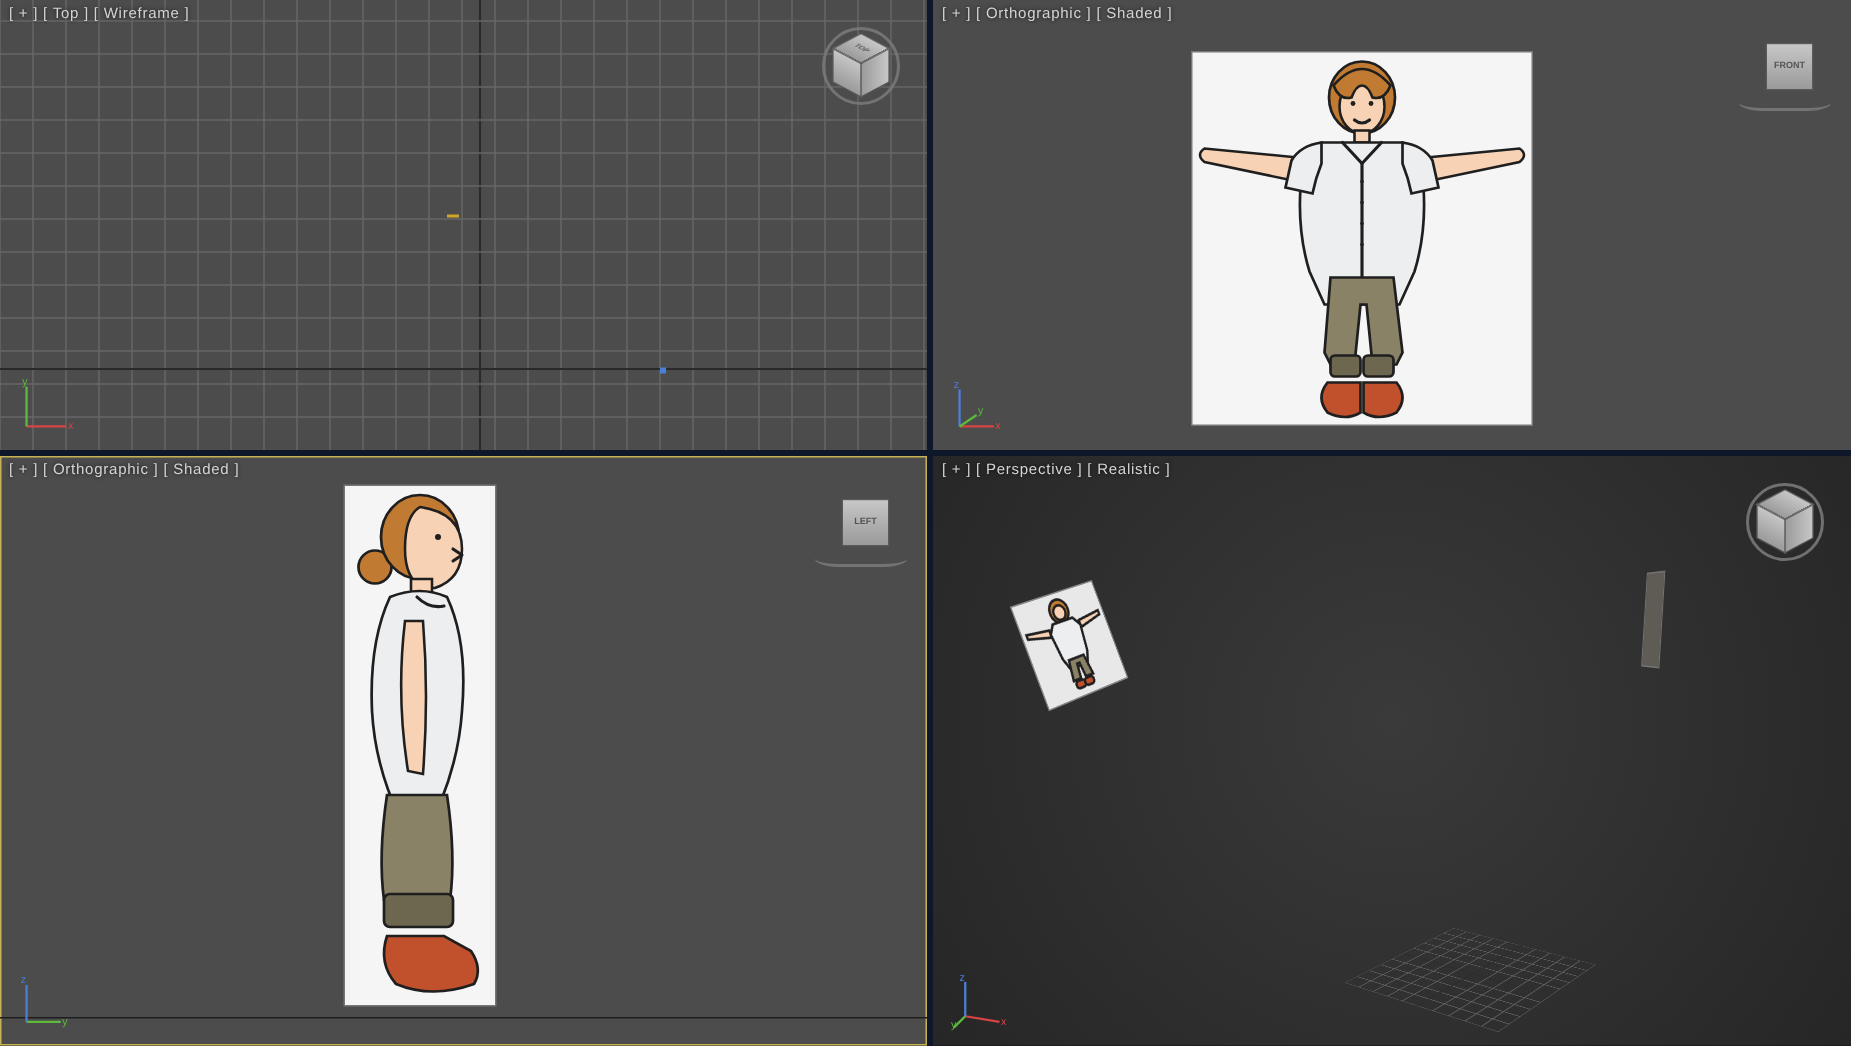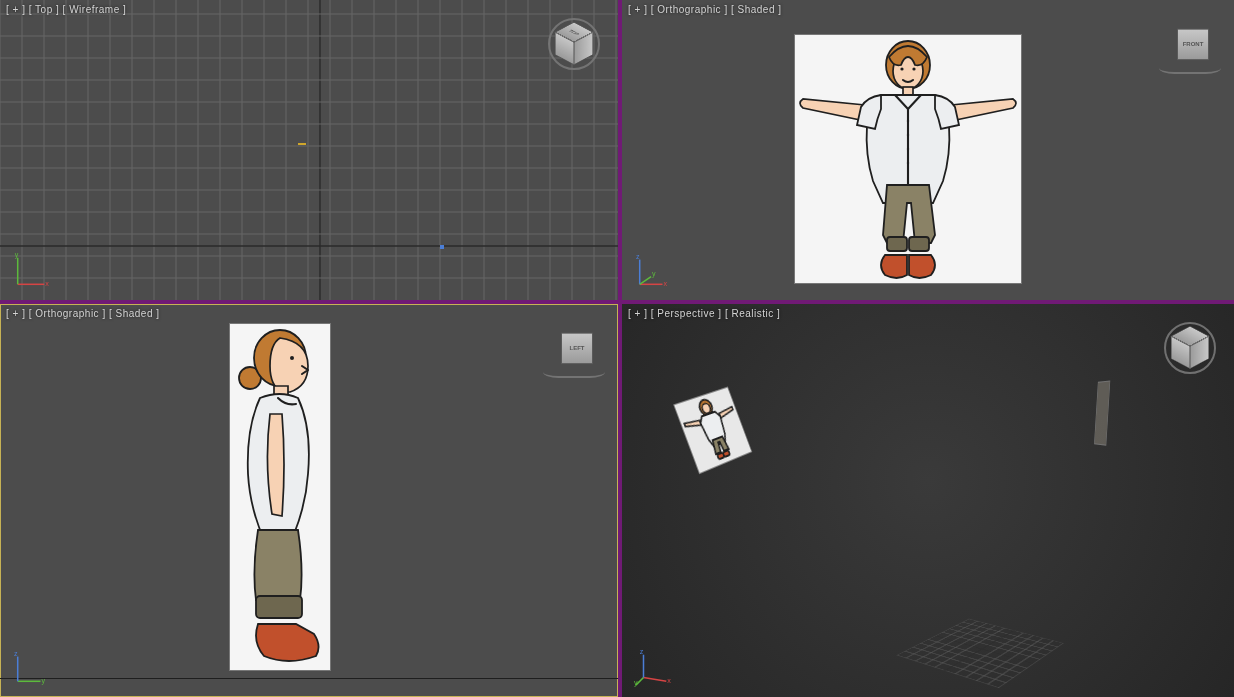--- a/index.html
+++ b/index.html
@@ -1,16 +1,16 @@
 <!DOCTYPE html>
 <html><head>
 <meta charset="utf-8">
 <style>
   html,body{margin:0;padding:0;width:1234px;height:697px;background:#0c0c0c;overflow:hidden;font-family:"Segoe UI",Arial,sans-serif;font-size:10px;color:#bfbfbf}
-  .vp-container{position:absolute;inset:0;display:grid;grid-template-columns:618px 1fr;grid-template-rows:300px 1fr;gap:4px;background:#701a75}
+  .vp-container{position:absolute;inset:0;display:grid;grid-template-columns:618px 1fr;grid-template-rows:300px 1fr;gap:4px;background:#0f172a}
   .viewport{position:relative;background:#4c4c4c;overflow:hidden}
   .viewport.dark{background:#303030}
   .viewport.active{outline:1px solid #c6b255;outline-offset:-1px}
   .vp-label{position:absolute;top:4px;left:6px;color:#d4d4d4;letter-spacing:.5px;user-select:none;z-index:20;text-shadow:0 0 3px rgba(0,0,0,.7)}
   .vp-label span{cursor:pointer}
   
   .viewcube{position:absolute;top:18px;right:18px;width:52px;height:52px;z-index:15}
   .viewcube .ring{position:absolute;inset:0;border:2px solid rgba(120,120,120,.9);border-radius:50%}
   .viewcube .cube{position:absolute;left:50%;top:50%;width:26px;height:26px;transform:translate(-50%,-55%) rotateX(58deg) rotateZ(45deg);transform-style:preserve-3d}
   .viewcube .face{position:absolute;width:26px;height:26px;background:linear-gradient(#c7c7c7,#9a9a9a);border:1px solid #5a5a5a;display:flex;align-items:center;justify-content:center;font-size:6px;color:#555;font-weight:bold}

